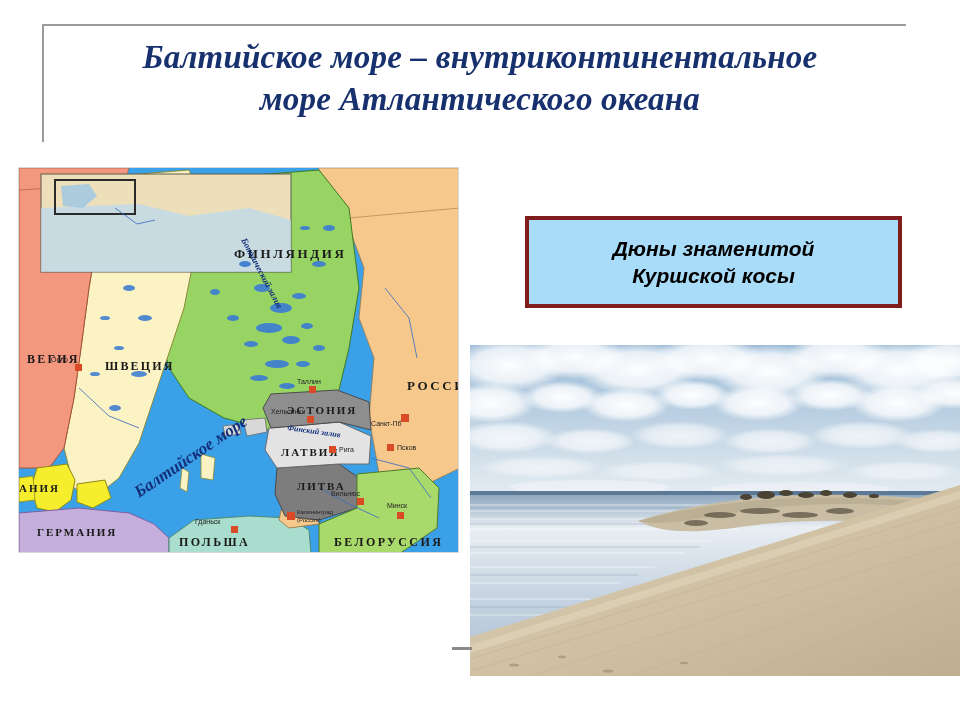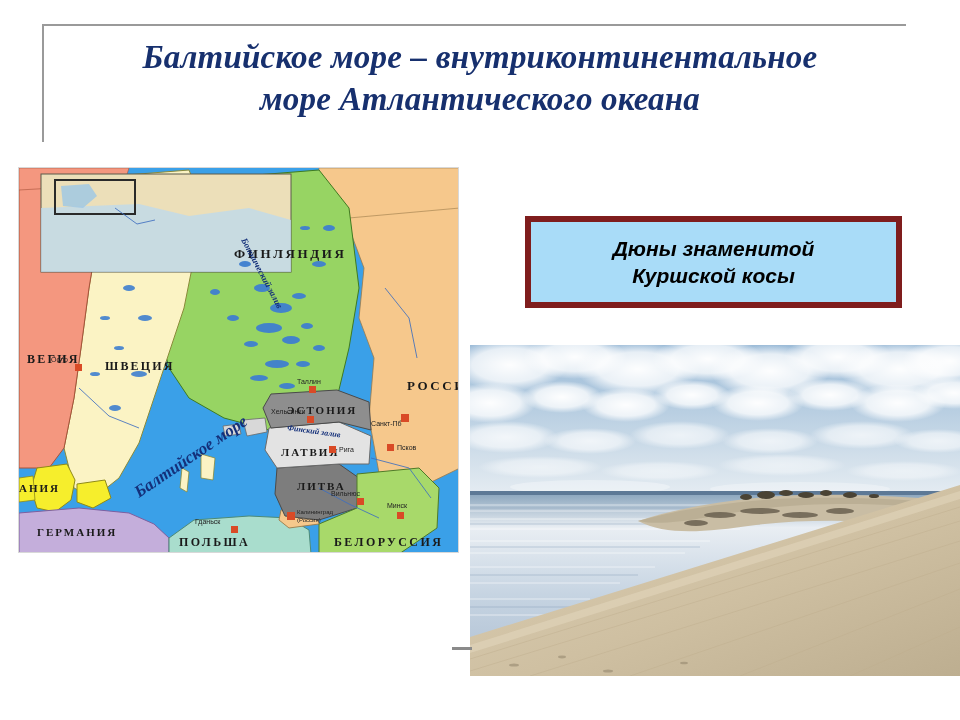--- a/index.html
+++ b/index.html
@@ -91,21 +91,21 @@
     height: 331px;
     overflow: hidden;
     background: #cfe3f2;
   }
   .photo svg { display: block; }
 
   
   .caption-box {
     position: absolute;
     background: #a9dcf8;
-    border: 6px solid #7f1d1d;
+    border: 4px solid #7f1d1d;
     box-sizing: border-box;
     display: flex;
     align-items: center;
     justify-content: center;
     text-align: center;
     font-family: "Liberation Sans", "DejaVu Sans", sans-serif;
     font-weight: bold;
     font-style: italic;
     color: #000000;
     white-space: pre-line;

